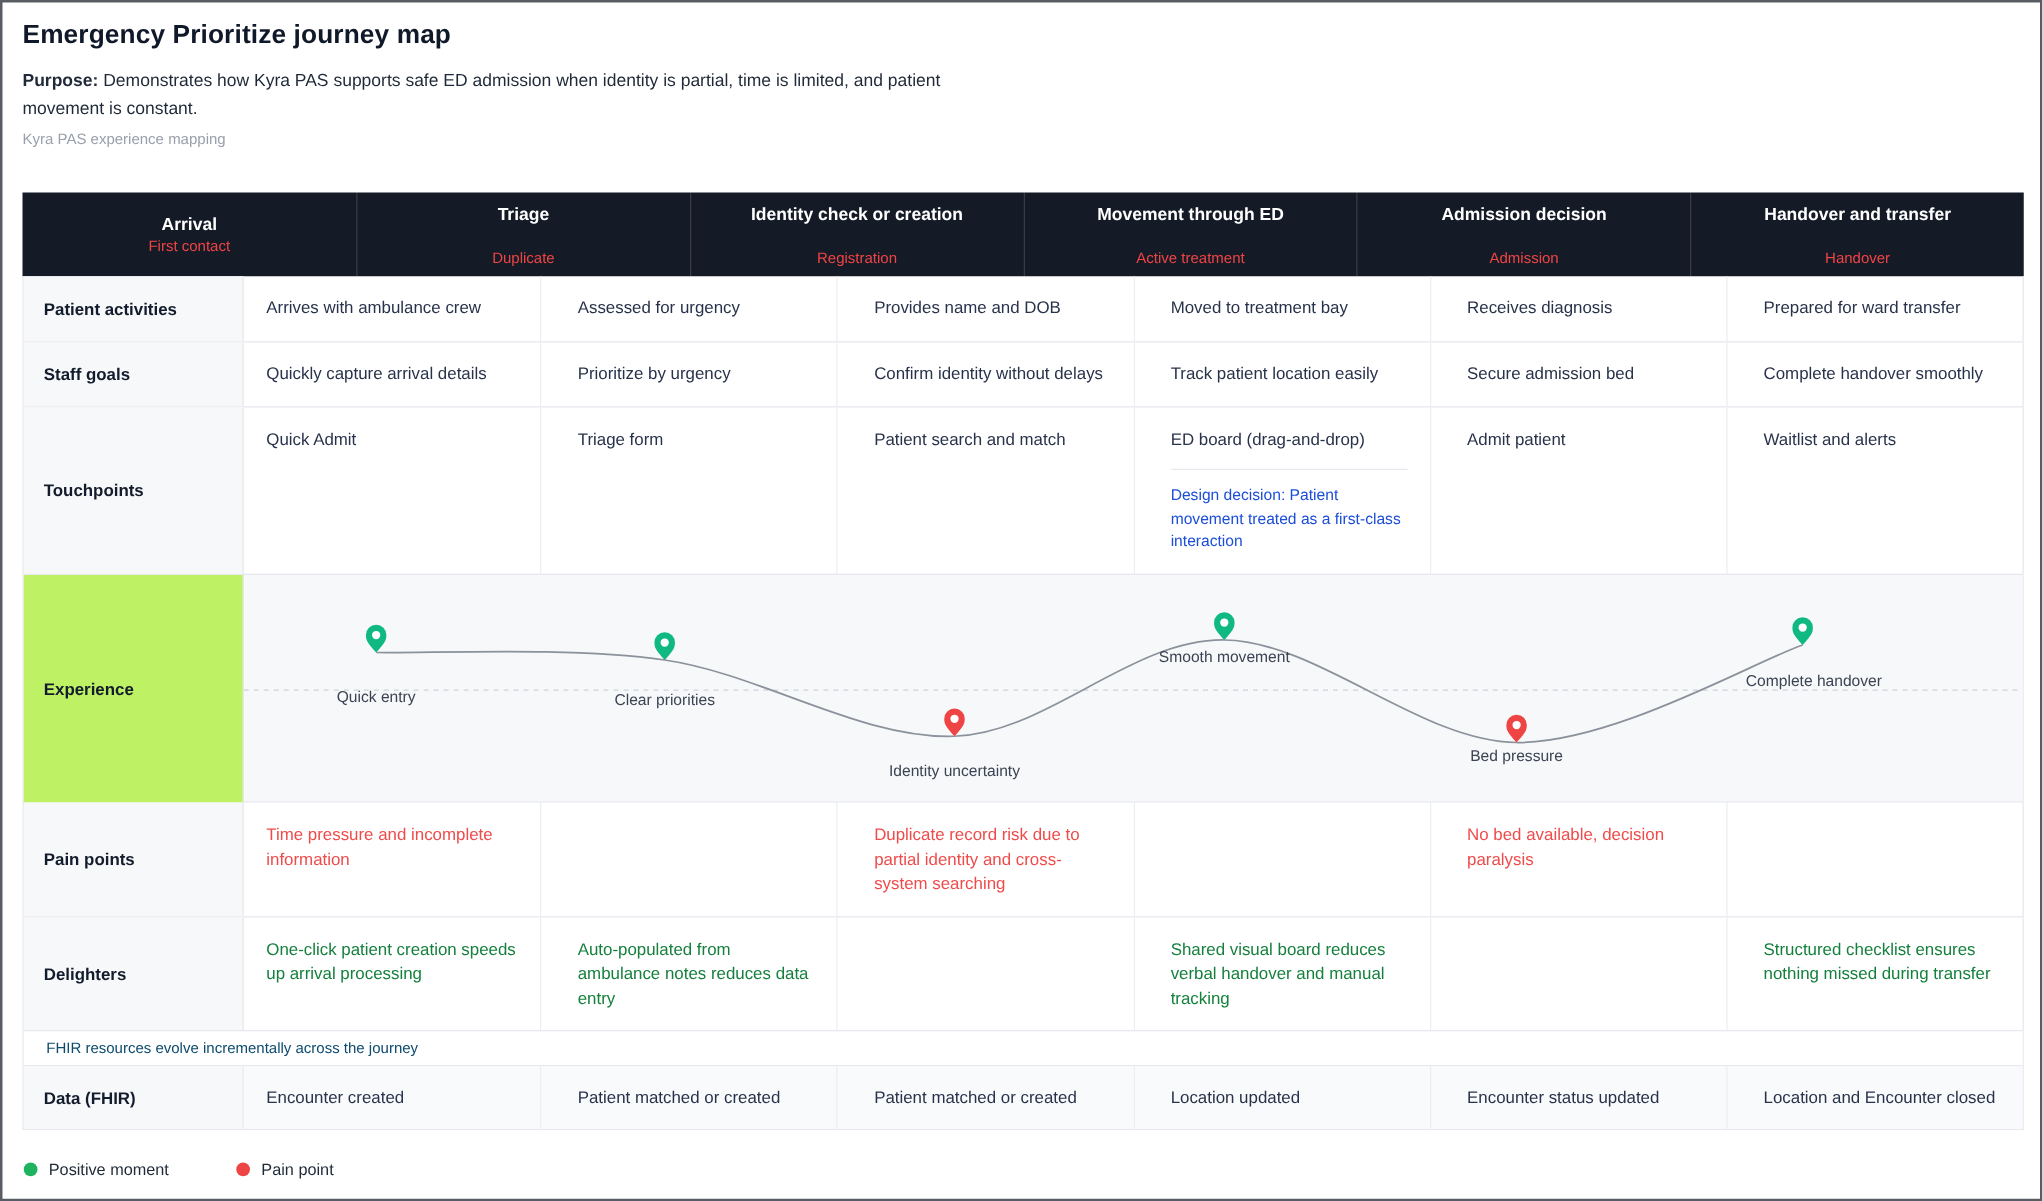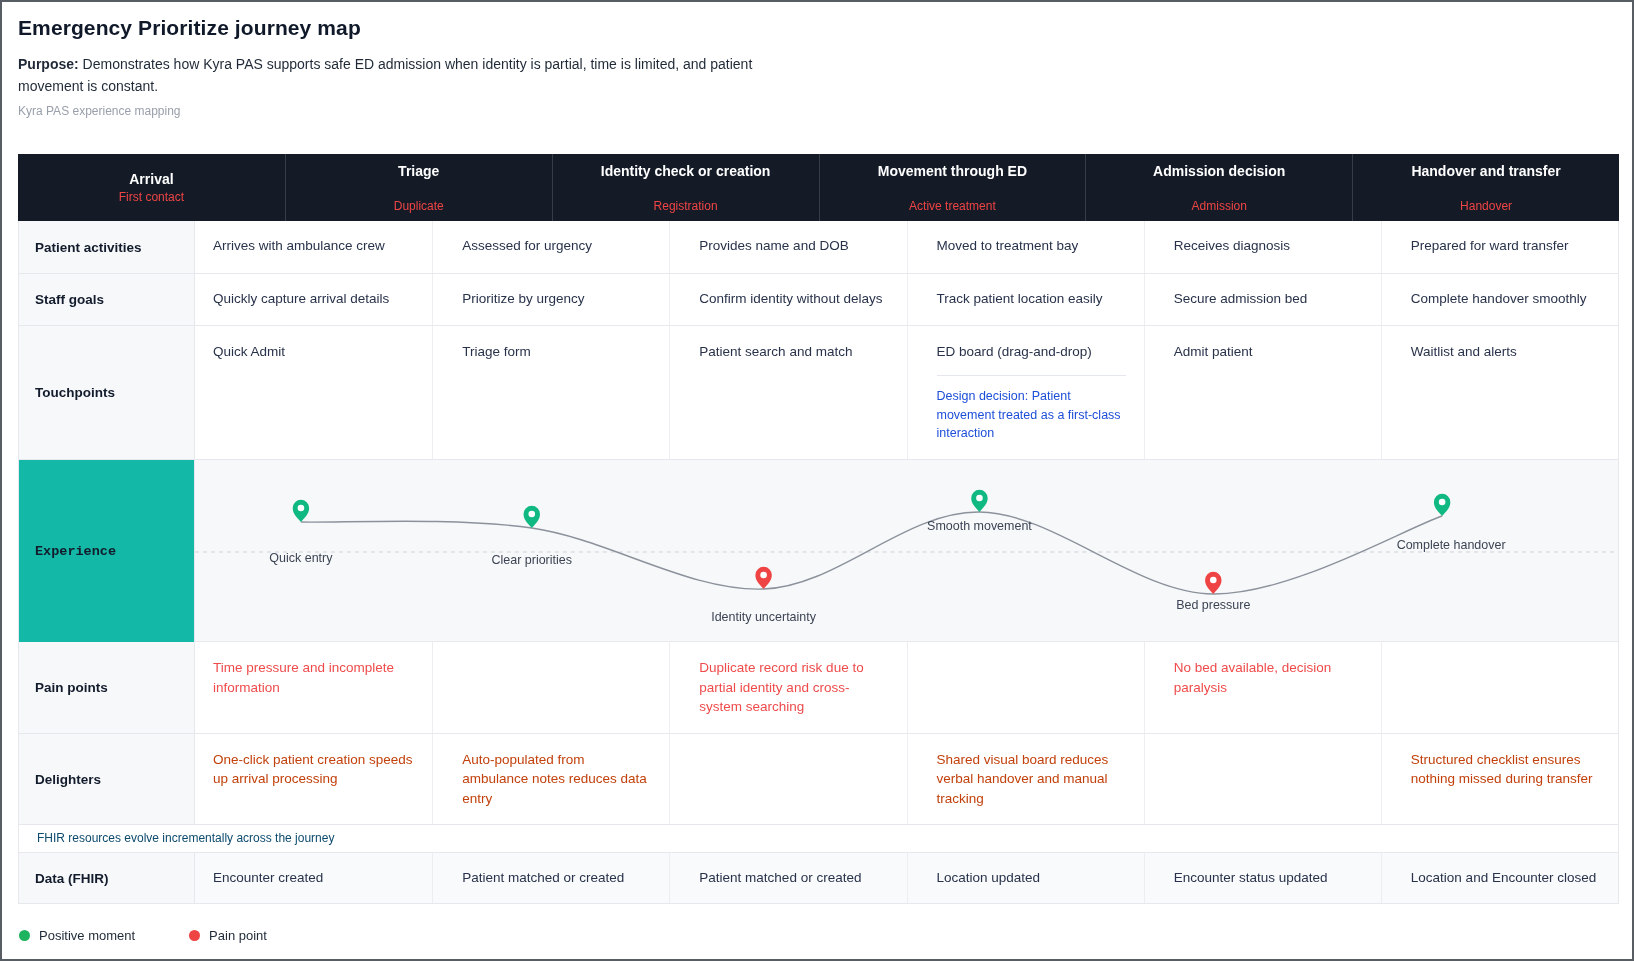--- a/index.html
+++ b/index.html
@@ -52,28 +52,28 @@
     font-size: 13.5px; color: #28324a; line-height: 1.45;
     padding: 16px 18px;
   }
   .cell + .cell { border-left: 1px solid #eceef2; padding-left: 29px; }
   .r-act, .r-goal { min-height: 52px; }
   .r-act .cell, .r-goal .cell { padding-top: 15px; padding-bottom: 15px; }
   .r-touch { min-height: 100px; }
   .r-pain { min-height: 90px; }
   .r-del { min-height: 91px; }
   .r-pain .cell { color: #ef4b4b; }
-  .r-del .cell { color: #c2410c; }
+  .r-del .cell { color: #15803d; }
 
   .note-divider { border-top: 1px solid #e4e7ec; margin: 13px 0 11px 0; width: 100%; }
   .design-note { color: #1d4ed8; font-size: 12.5px; line-height: 1.5; }
 
   
   .r-exp { height: 182px; background: #f7f8f9; }
-  .r-exp .label-cell { background: #14b8a6; font-family: Liberation Mono, monospace; }
+  .r-exp .label-cell { background: #bef264; }
   .chart-area { position: relative; height: 182px; }
   .chart-area svg { display: block; width: 100%; height: 100%; }
   .chart-area text { font-family: "Liberation Sans", sans-serif; font-size: 12.5px; fill: #3c4454; }
 
   
   .jm-note-row { padding: 6px 18px 7px 18px; font-size: 12px; color: #0c4a6e; background:#ffffff; }
 
   
   .r-data { min-height: 50px; }
   .r-data .cell { background: #f9fafc; padding-top: 15px; padding-bottom: 15px; }

